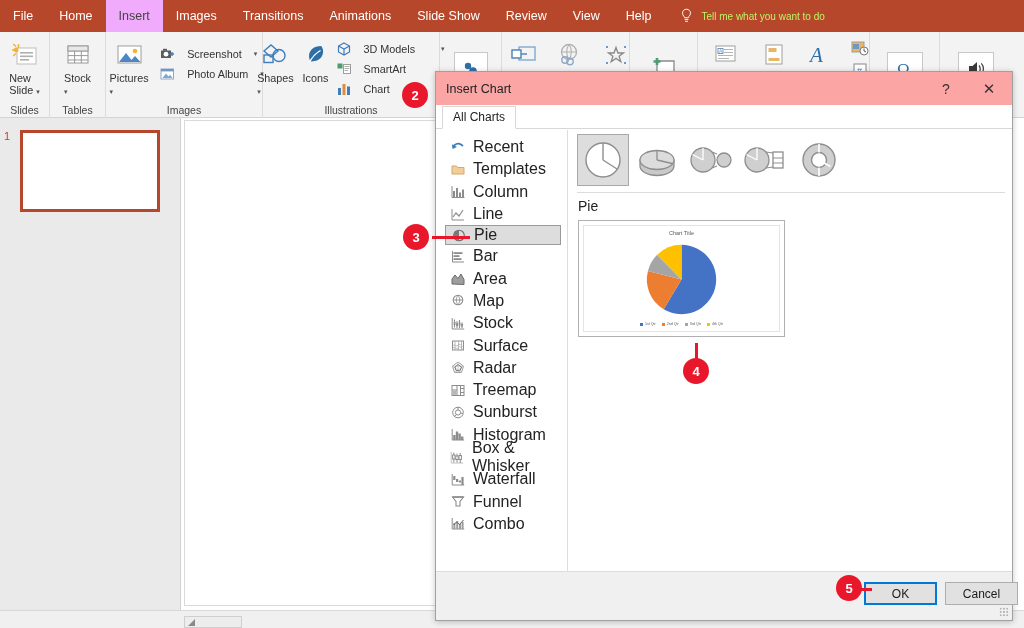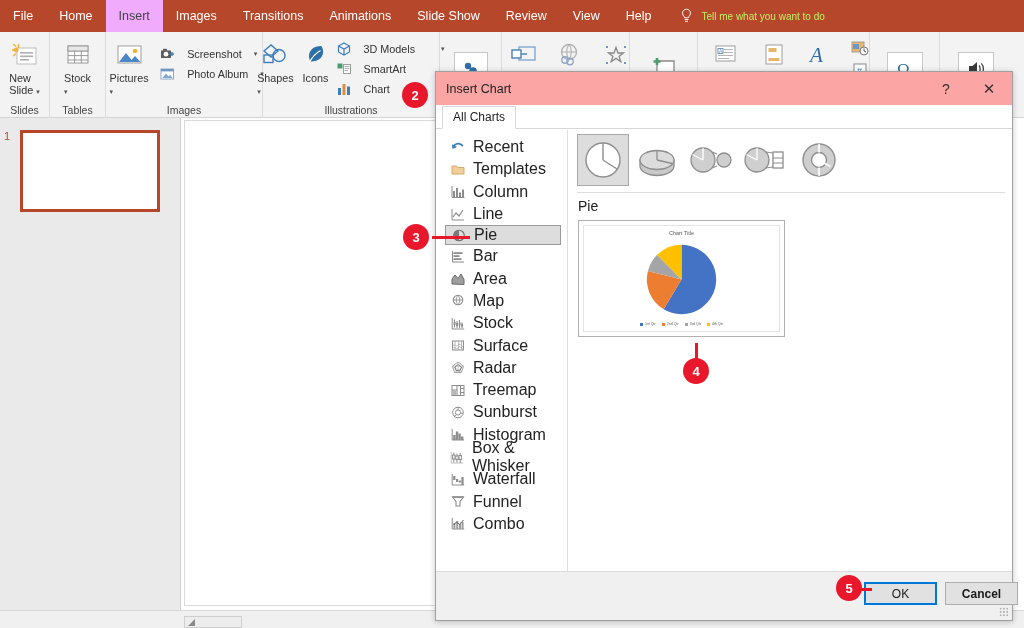--- a/index.html
+++ b/index.html
@@ -192,21 +192,21 @@
     position: absolute; left: 0; bottom: 0; width: 576px; height: 49px;
     background: #F0F0F0; border-top: 1px solid #DDD;
   }
   .btn {
     position: absolute; top: 10px; width: 73px; height: 23px;
     font-size: 12px; color: #1a1a1a; background: #E1E1E1;
     border: 1px solid #ADADAD;
     display: flex; align-items: center; justify-content: center;
   }
   .btn.primary { left: 428px; border: 1px solid #0078D7; outline: 1px solid #0078D7; outline-offset: -2px; }
-  .btn.secondary { left: 509px; font-weight: bold; }
+  .btn.secondary { left: 509px; }
   .grip {
     position: absolute; right: 3px; bottom: 3px; width: 10px; height: 10px;
     background:
       radial-gradient(#b0b0b0 40%, transparent 41%) 0 0/3.3px 3.3px;
   }
 
   
   .callout {
     position: absolute; width: 26px; height: 26px; border-radius: 50%;
     background: #E8172B; color: #fff; font-size: 13px; font-weight: bold;

